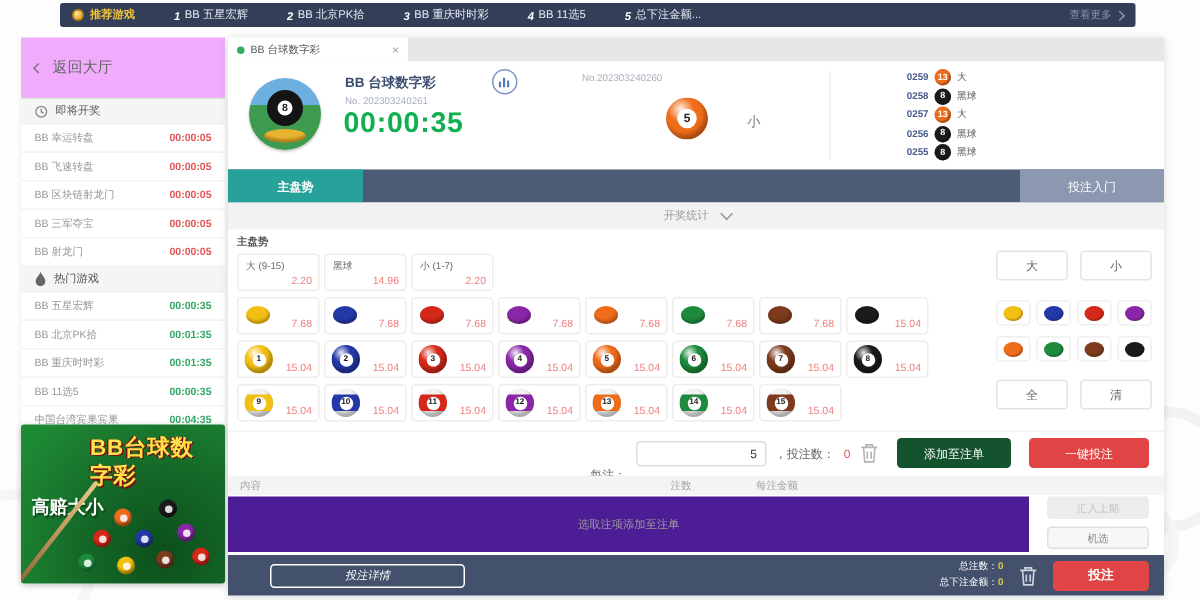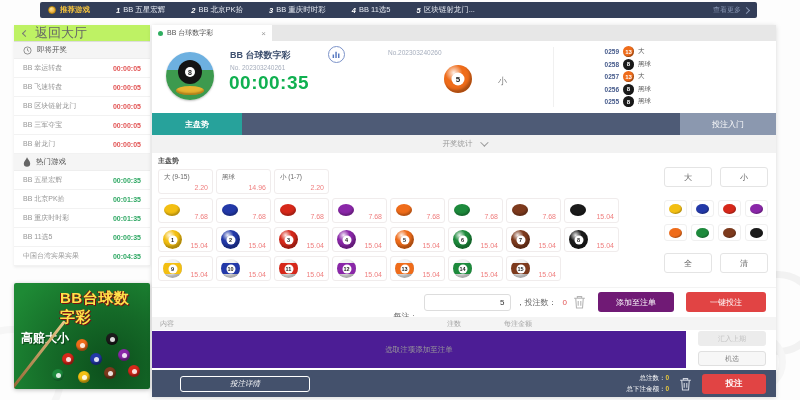--- a/index.html
+++ b/index.html
@@ -15,21 +15,21 @@
   .brand{display:flex;align-items:center;gap:4px;color:#f5c33b;font-weight:bold;font-size:7.5px;}
   .medal{width:8px;height:8px;border-radius:50%;background:radial-gradient(circle at 35% 30%,#ffe894,#e9a93a 70%);border:1px solid #b8860b;box-sizing:border-box;}
   #navitems{display:flex;align-items:center;}
   .navitem{display:flex;align-items:center;gap:3px;margin-left:26px;font-size:7.5px;color:#e6eaf2;cursor:pointer;}
   .navitem .num{font-style:italic;font-weight:bold;color:#fff;}
   .more{margin-left:auto;display:flex;align-items:center;gap:3px;color:#8795b2;font-size:7px;cursor:pointer;}
   .chev-r{width:4px;height:4px;border-right:1.2px solid #8795b2;border-top:1.2px solid #8795b2;transform:rotate(45deg);display:inline-block;}
 
   
   #sidebar{position:absolute;left:14px;top:25px;width:136px;z-index:2;box-shadow:0 1px 3px rgba(0,0,0,.08);}
-  .sb-back{height:16px;background:#bef264;border-bottom:1px solid #ddd;display:flex;align-items:center;gap:7px;padding:0 9px;font-size:13px;color:#666;cursor:pointer;}
+  .sb-back{height:16px;background:#f0abfc;border-bottom:1px solid #ddd;display:flex;align-items:center;gap:7px;padding:12px 9px;font-size:10px;color:#666;cursor:pointer;}
   .chev-l{width:4px;height:4px;border-left:1.3px solid #777;border-bottom:1.3px solid #777;transform:rotate(45deg);display:inline-block;}
   .sb-sec{height:16px;background:#f5f5f5;border-bottom:1px solid #eee;display:flex;align-items:center;gap:5px;padding:0 9px;font-size:7.5px;color:#555;}
   .sb-row{height:18px;background:#fff;border-bottom:1px solid #f2f2f2;display:flex;align-items:center;justify-content:space-between;padding:0 9px;font-size:7px;cursor:pointer;}
   .sb-row .gname{color:#979797;}
   .sb-row .gtime{font-weight:bold;}
   .t-red{color:#e25454;}
   .t-green{color:#2fa864;}
 
   
   #banner{position:absolute;left:14px;top:283px;width:136px;height:106px;border-radius:2px;overflow:hidden;background:radial-gradient(circle at 70% 80%,#0c4f1c,#156a28 45%,#1e8a35 90%);padding:6px 7px;box-sizing:border-box;cursor:pointer;z-index:2;box-shadow:0 1px 4px rgba(0,0,0,.25);}
@@ -108,21 +108,21 @@
   .qc{width:23px;height:17px;border:1px solid #f0f0f0;border-radius:3px;display:flex;align-items:center;justify-content:center;box-sizing:border-box;cursor:pointer;background:#fff;}
   .qdot{width:13px;height:10px;border-radius:50%;box-shadow:inset -1px -1px 1px rgba(0,0,0,.25);}
   .qrow.bottom{margin-top:12px;}
 
   .betctrl{position:absolute;left:0;top:262px;width:100%;height:29px;background:#fff;border-top:1px solid #f3f3f3;display:flex;align-items:center;justify-content:flex-end;gap:6px;padding-right:10px;box-sizing:border-box;}
   .perlabel{font-size:8px;color:#666;margin-top:28px;}
   .perinput{width:87px;height:17px;border:1px solid #ddd;border-radius:3px;font-size:8px;text-align:right;padding:0 5px;box-sizing:border-box;color:#333;font-family:"Liberation Sans",sans-serif;}
   .cntlabel{font-size:8px;color:#666;}
   .cntval{font-size:8px;color:#e25454;}
   .icon-btn{background:none;border:none;padding:0;cursor:pointer;display:flex;align-items:center;}
-  .btn-add{width:76px;height:20px;background:#701a75;color:#fff;border:none;border-radius:3px;font-size:8px;cursor:pointer;margin-left:6px;font-family:Liberation Sans, sans-serif;}
+  .btn-add{width:76px;height:20px;background:#14532d;color:#fff;border:none;border-radius:3px;font-size:8px;cursor:pointer;margin-left:6px;font-family:Liberation Sans, sans-serif;}
   .btn-quick{width:80px;height:20px;background:#e14444;color:#fff;border:none;border-radius:3px;font-size:8px;cursor:pointer;margin-left:6px;font-family:"Liberation Sans",sans-serif;}
 
   .theader{position:absolute;left:0;top:292px;width:100%;height:13px;background:#f4f4f4;}
   .theader span{position:absolute;top:2px;font-size:7px;color:#a5a5a5;}
   .th1{left:8px;} .th2{left:295px;} .th3{left:352px;}
   .tbody{position:absolute;left:0;top:306px;width:100%;height:37px;}
   .emptyzone{position:absolute;left:0;top:0;width:534px;height:37px;background:#4c1d95;display:flex;align-items:center;justify-content:center;font-size:7.5px;color:#9a9a9a;}
   .sidebtns{position:absolute;left:546px;top:0;width:68px;display:flex;flex-direction:column;gap:5px;}
   .btn-import{height:15px;background:#ececec;color:#c2c2c2;border:none;border-radius:3px;font-size:7px;cursor:default;font-family:"Liberation Sans",sans-serif;}
   .btn-random{height:15px;background:#f7f7f7;color:#888;border:1px solid #e0e0e0;border-radius:3px;font-size:7px;cursor:pointer;font-family:"Liberation Sans",sans-serif;}
@@ -160,21 +160,21 @@
         <div class="navitem">
           <span class="num">3</span>
           <span>BB 重庆时时彩</span>
         </div>
         <div class="navitem">
           <span class="num">4</span>
           <span>BB 11选5</span>
         </div>
         <div class="navitem">
           <span class="num">5</span>
-          <span>区块链射龙门...</span>
+          <span>总下注金额...</span>
         </div>
       </div>
     <div class="more">
       <span>查看更多</span>
       <span class="chev-r"></span>
     </div>
   </div>
 
   <div id="sidebar">
     <div class="sb-back">

